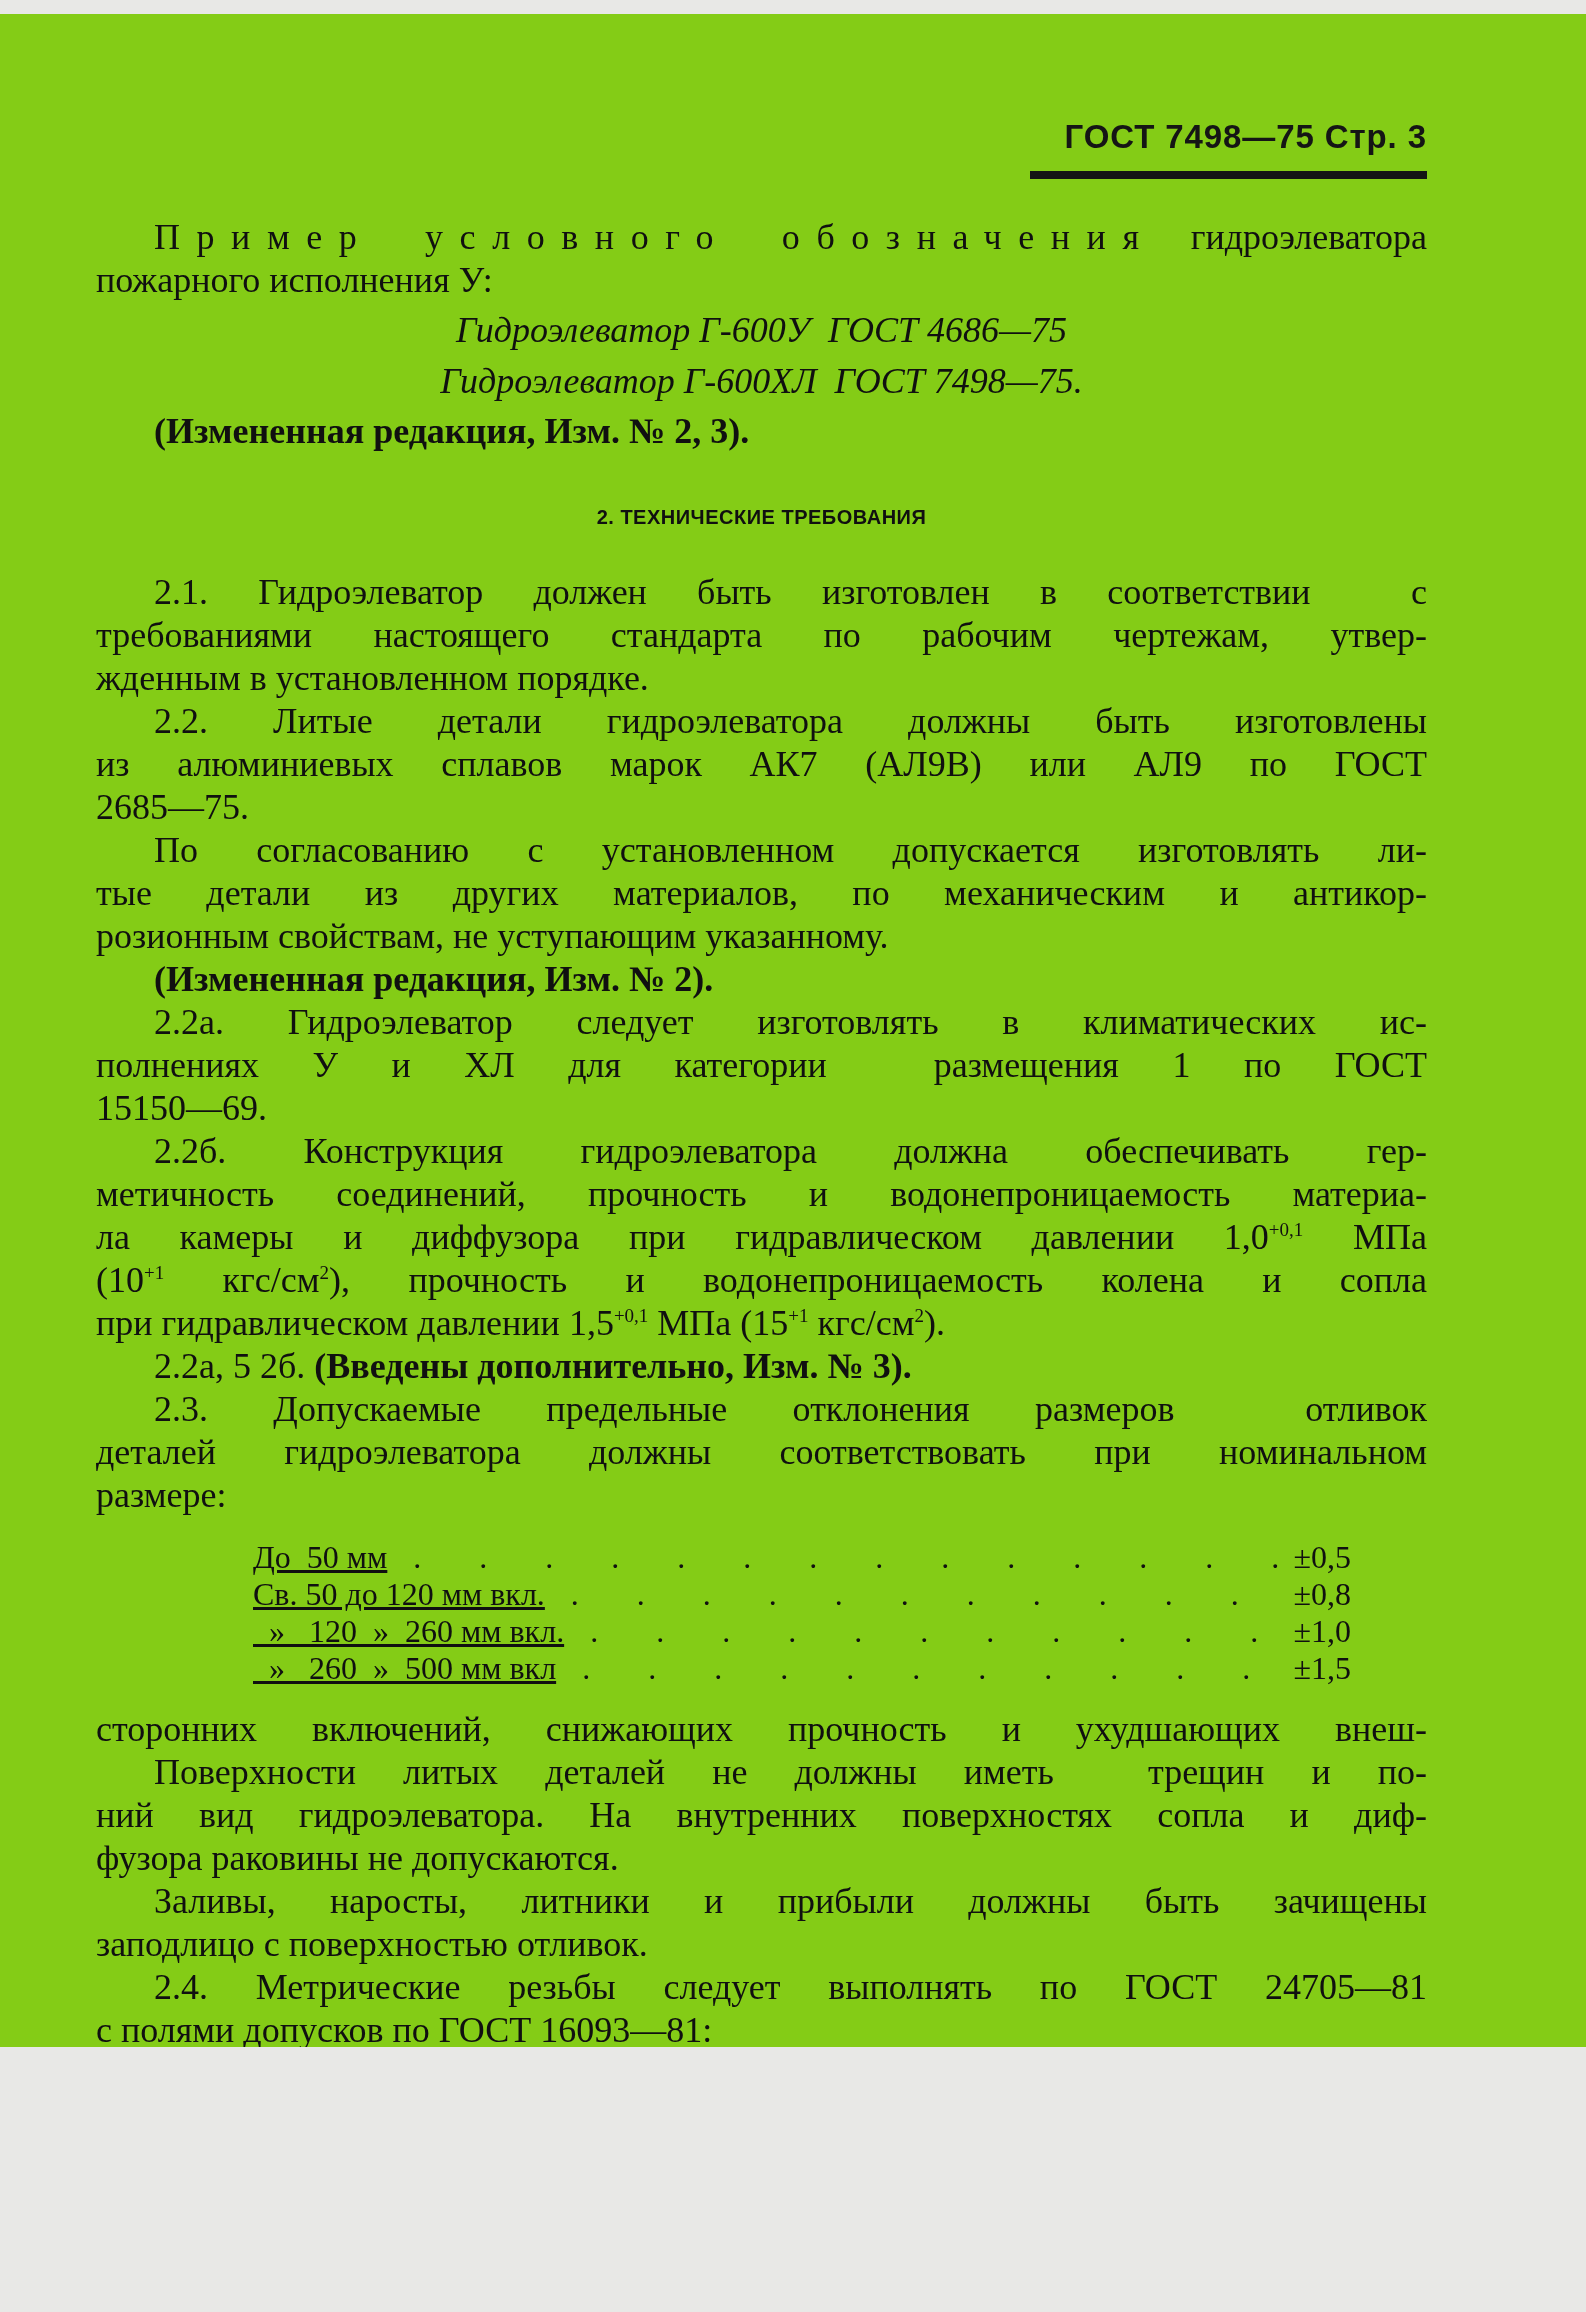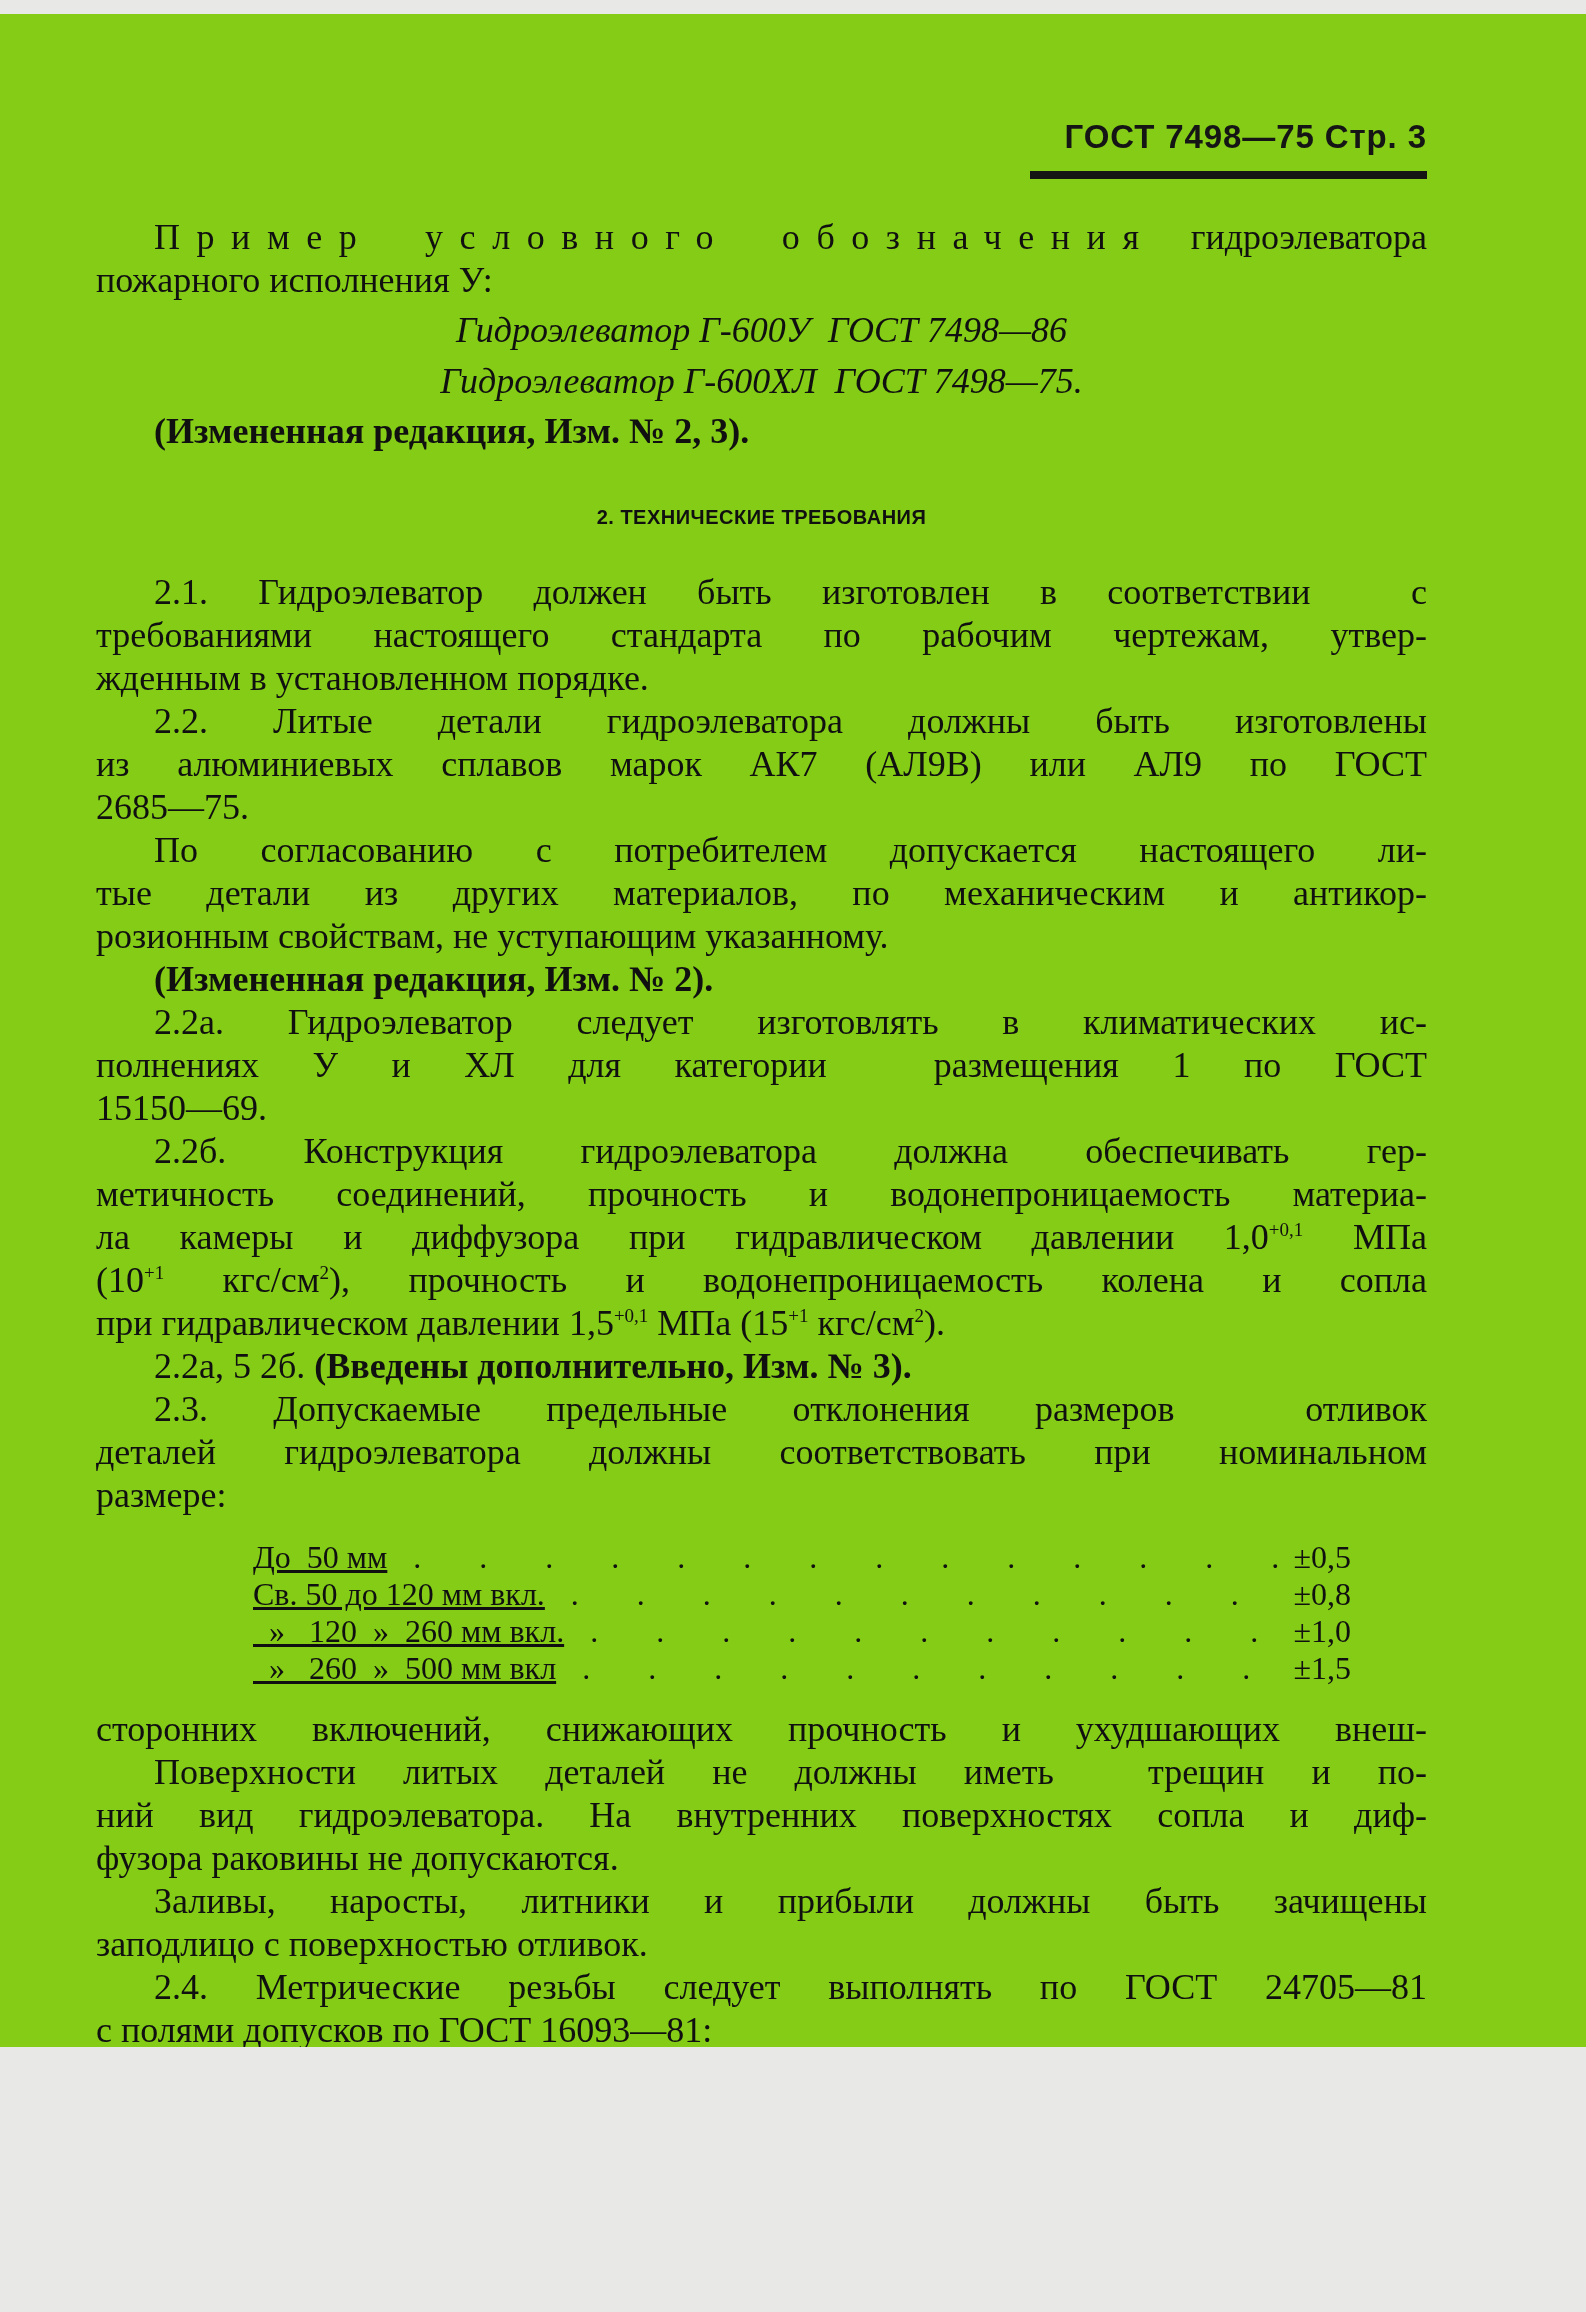--- a/index.html
+++ b/index.html
@@ -73,31 +73,31 @@
 </head>
 <body>
 
 <div class="page">
   <div class="content">
     <div class="hdr">ГОСТ 7498—75 Стр. 3</div>
     <div class="rule"></div>
     <div class="docbody">
         <div class="line first just"><span class="sp">Пример условного обозначения</span><span> гидроэлеватора</span></div>
         <div class="line"><span>пожарного исполнения У:</span></div>
-        <div class="line center i gap"><span>Гидроэлеватор Г-600У  ГОСТ 7498—86</span></div>
+        <div class="line center i gap"><span>Гидроэлеватор Г-600У  ГОСТ 4686—75</span></div>
         <div class="line center i gap"><span>Гидроэлеватор Г-600ХЛ  ГОСТ 7498—75.</span></div>
         <div class="line first b gap"><span>(Измененная редакция, Изм. № 2, 3).</span></div>
         <div class="line heading"><span>2. ТЕХНИЧЕСКИЕ ТРЕБОВАНИЯ</span></div>
         <div class="line first just"><span>2.1. Гидроэлеватор должен быть изготовлен в соответствии  с</span></div>
         <div class="line just"><span>требованиями настоящего стандарта по рабочим чертежам, утвер-</span></div>
         <div class="line"><span>жденным в установленном порядке.</span></div>
         <div class="line first just"><span>2.2. Литые детали гидроэлеватора должны быть изготовлены</span></div>
         <div class="line just"><span>из алюминиевых сплавов марок АК7 (АЛ9В) или АЛ9 по ГОСТ</span></div>
         <div class="line"><span>2685—75.</span></div>
-        <div class="line first just"><span>По согласованию с потребителем допускается настоящего ли-</span></div>
+        <div class="line first just"><span>По согласованию с установленном допускается изготовлять ли-</span></div>
         <div class="line just"><span>тые детали из других материалов, по механическим и антикор-</span></div>
         <div class="line"><span>розионным свойствам, не уступающим указанному.</span></div>
         <div class="line first b"><span>(Измененная редакция, Изм. № 2).</span></div>
         <div class="line first just"><span>2.2а. Гидроэлеватор следует изготовлять в климатических ис-</span></div>
         <div class="line just"><span>полнениях У и ХЛ для категории  размещения 1 по ГОСТ</span></div>
         <div class="line"><span>15150—69.</span></div>
         <div class="line first just"><span>2.2б. Конструкция гидроэлеватора должна обеспечивать гер-</span></div>
         <div class="line just"><span>метичность соединений, прочность и водонепроницаемость материа-</span></div>
         <div class="line just"><span>ла камеры и диффузора при гидравлическом давлении 1,0</span><span class="sup">+0,1</span><span> МПа</span></div>
         <div class="line just"><span>(10</span><span class="sup">+1</span><span> кгс/см</span><span class="sup">2</span><span>), прочность и водонепроницаемость колена и сопла</span></div>

